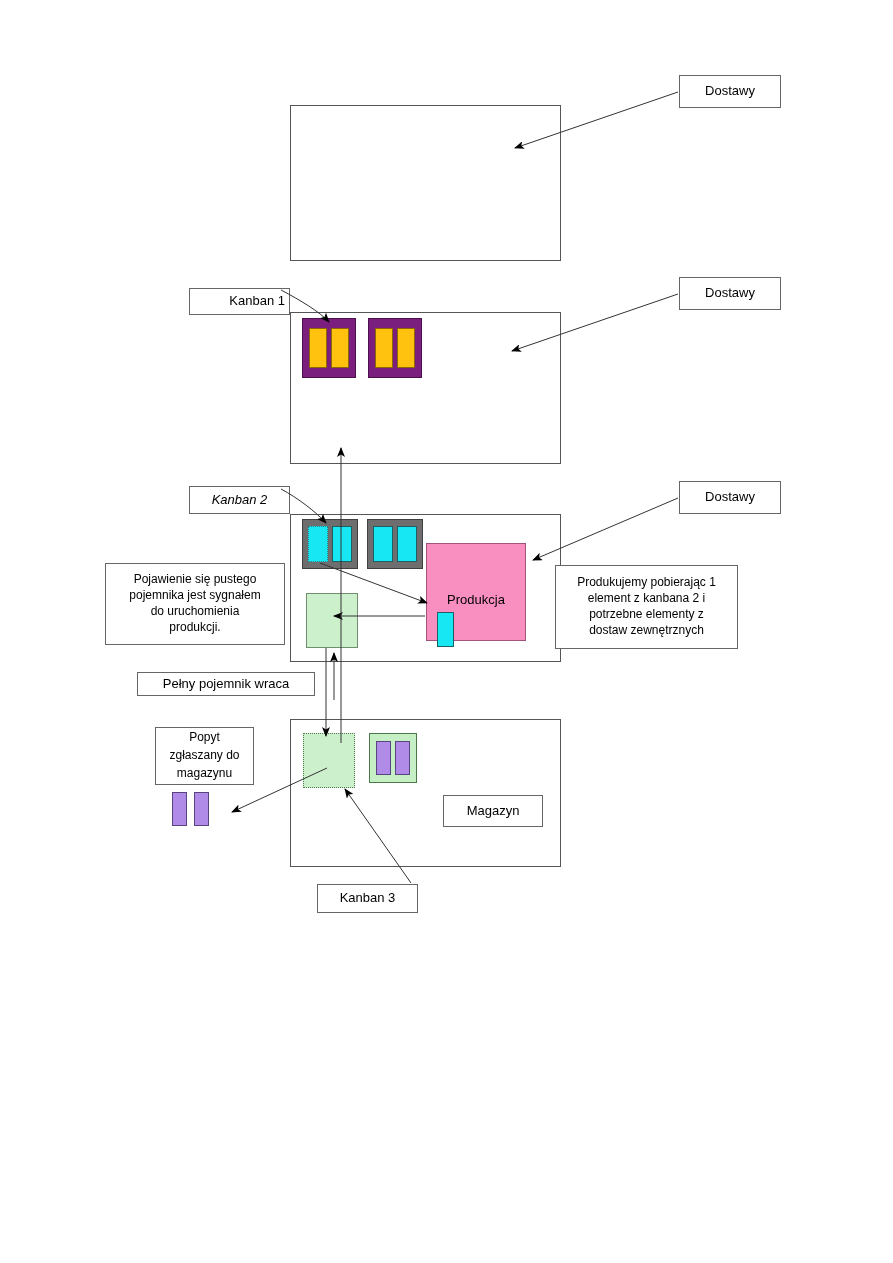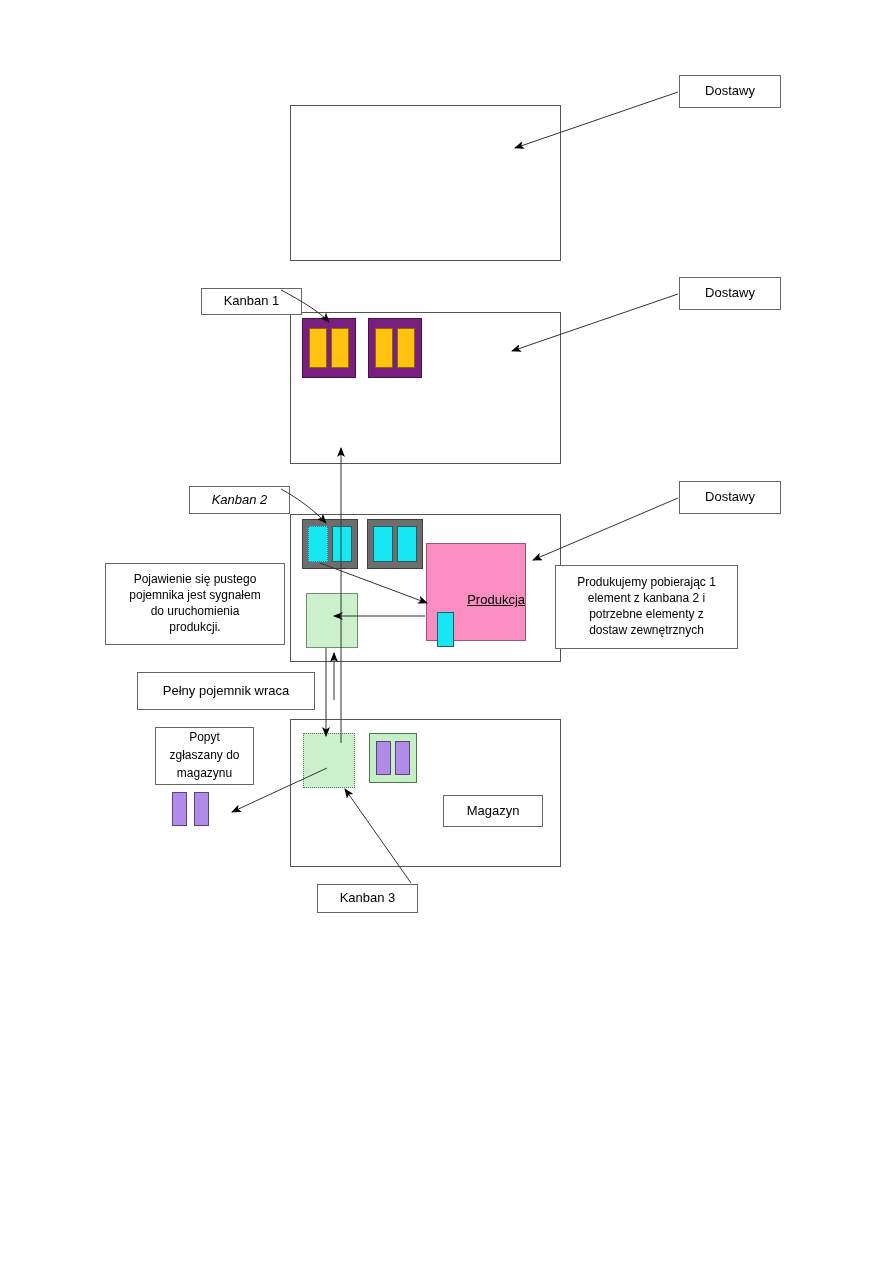--- a/index.html
+++ b/index.html
@@ -89,22 +89,21 @@
     position: absolute;
     background: #F98FC0;
     border: 1px solid #a2537c;
     box-sizing: border-box;
     color: #000000;
     font-size: 13px;
   }
   .prod-label {
     position: absolute;
     width: 100%;
-    text-align: right;
-    text-decoration: underline;
+    text-align: center;
   }
   .prod-chip {
     position: absolute;
     background: #16E7F2;
     border: 1px solid #1d5f63;
     box-sizing: border-box;
   }
   .loose-chip {
     position: absolute;
     background: #B08CE8;
@@ -175,21 +174,21 @@
   </div>
 
   <div class="callout" style="left:679px; top:277px; width:102px; height:33px;">
     <span>Dostawy</span>
   </div>
 
   <div class="callout" style="left:679px; top:481px; width:102px; height:33px;">
     <span>Dostawy</span>
   </div>
 
-  <div class="callout" style="left:201px; top:288px; width:101px; height:27px;">
+  <div class="callout" style="left:189px; top:288px; width:101px; height:27px;justify-content:flex-end;">
     <span>Kanban 1</span>
   </div>
 
   <div class="callout" style="left:189px; top:486px; width:101px; height:28px;font-style:italic;">
     <span>Kanban 2</span>
   </div>
 
   <div class="callout" style="left:317px; top:884px; width:101px; height:29px;">
     <span>Kanban 3</span>
   </div>
@@ -205,21 +204,21 @@
     <span>produkcji.</span>
   </div>
 
   <div class="callout multi" style="left:555px; top:565px; width:183px; height:84px; flex-direction:column;">
     <span>Produkujemy pobierając 1</span>
     <span>element z kanbana 2 i</span>
     <span>potrzebne elementy z</span>
     <span>dostaw zewnętrznych</span>
   </div>
 
-  <div class="callout" style="left:137px; top:672px; width:178px; height:38px;">
+  <div class="callout" style="left:137px; top:672px; width:178px; height:24px;">
     <span>Pełny pojemnik wraca</span>
   </div>
 
 
   <div class="callout multi" style="left:155px; top:727px; width:99px; height:58px; flex-direction:column;justify-content:space-between;">
     <span>Popyt</span>
     <span>zgłaszany do</span>
     <span>magazynu</span>
   </div>
 

